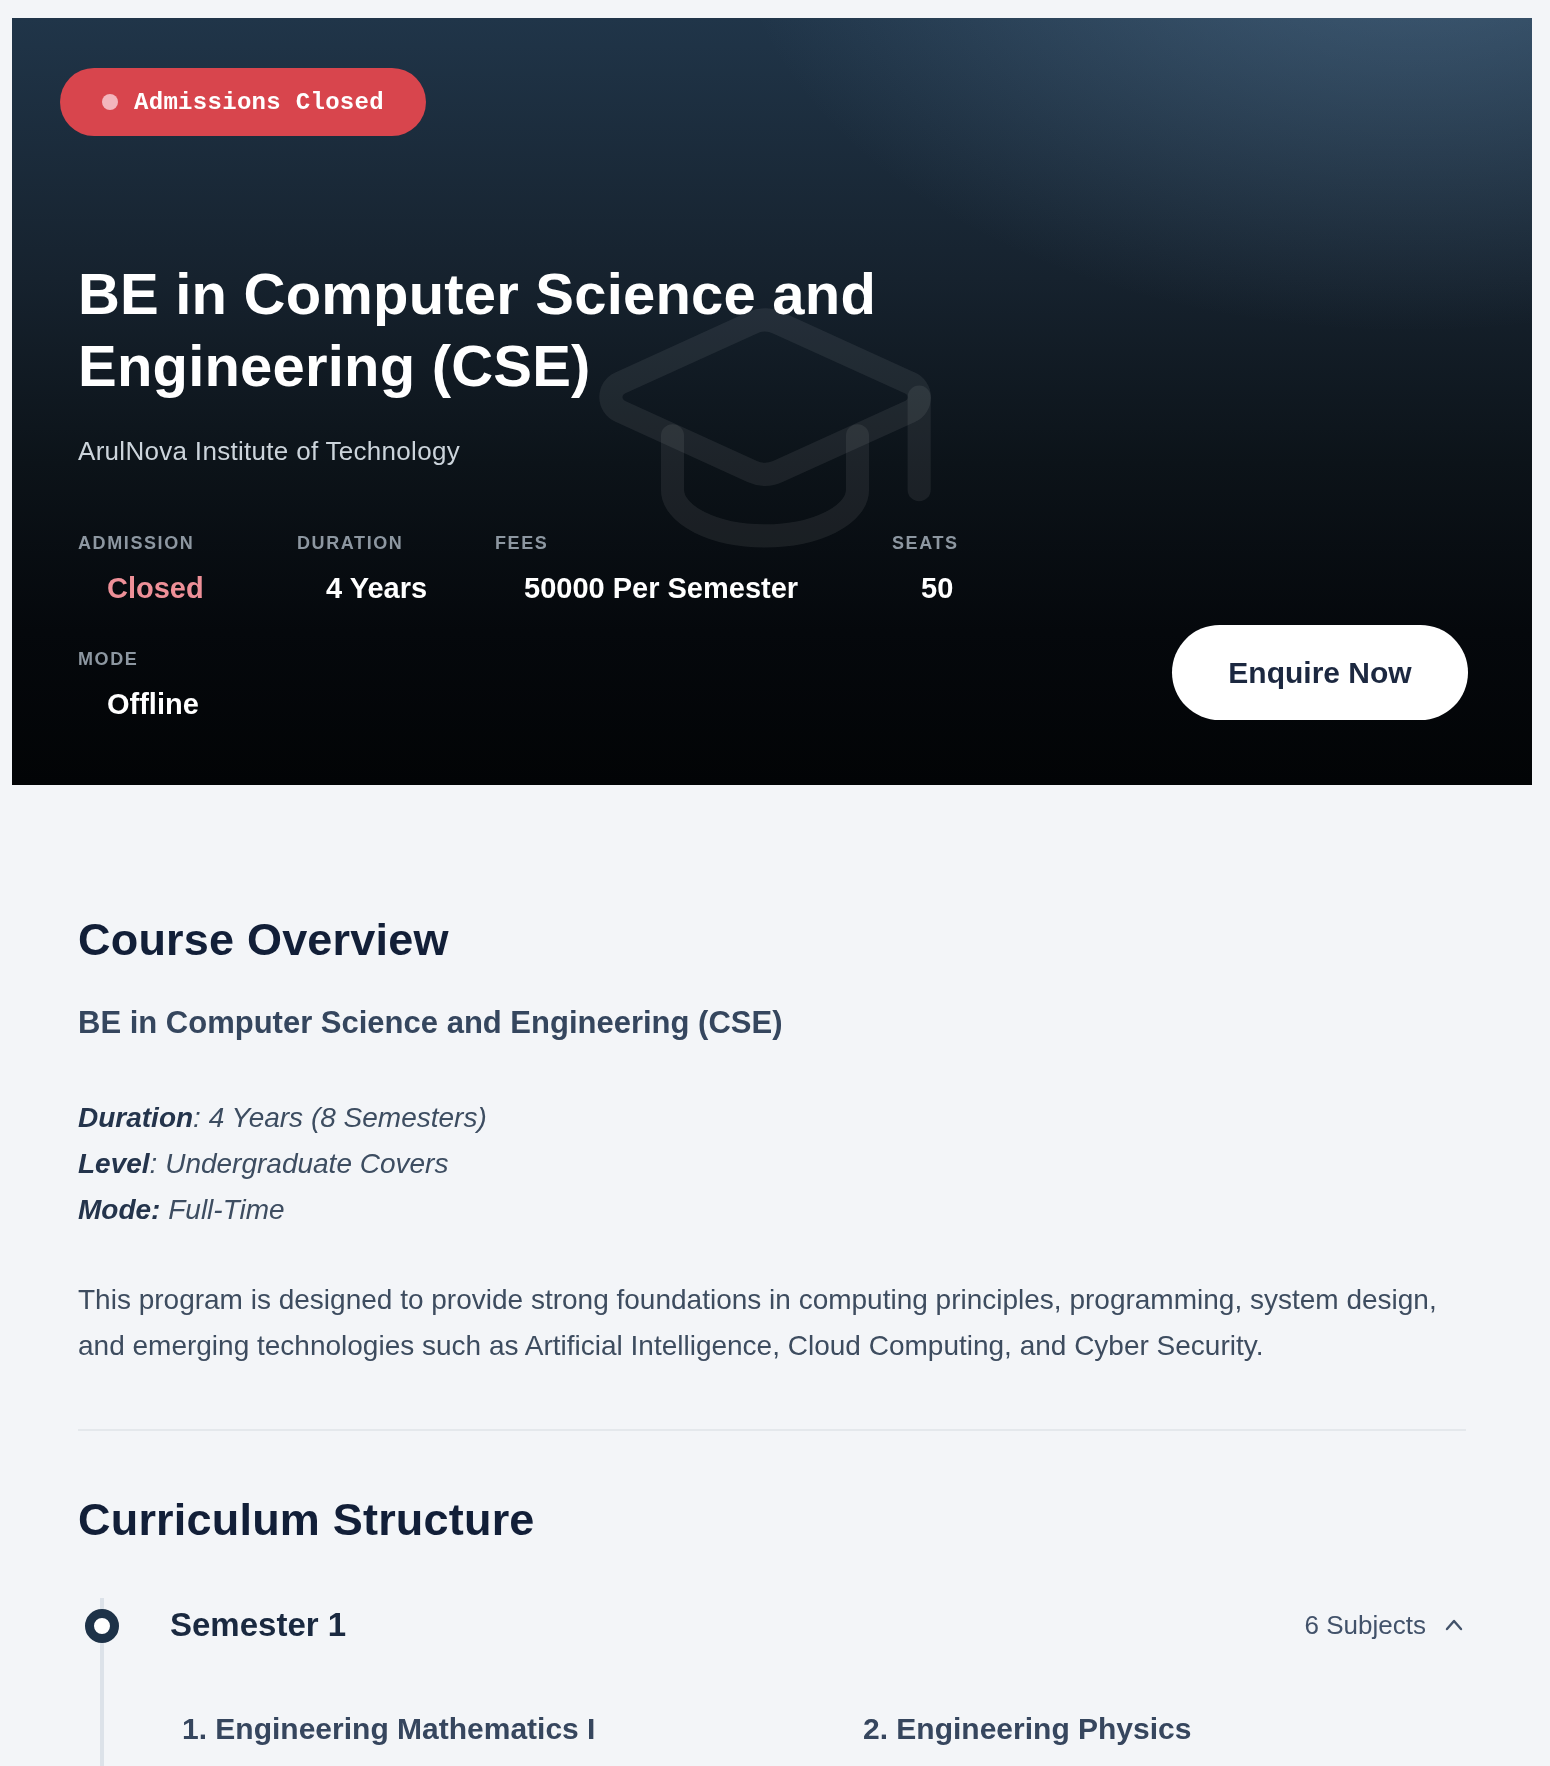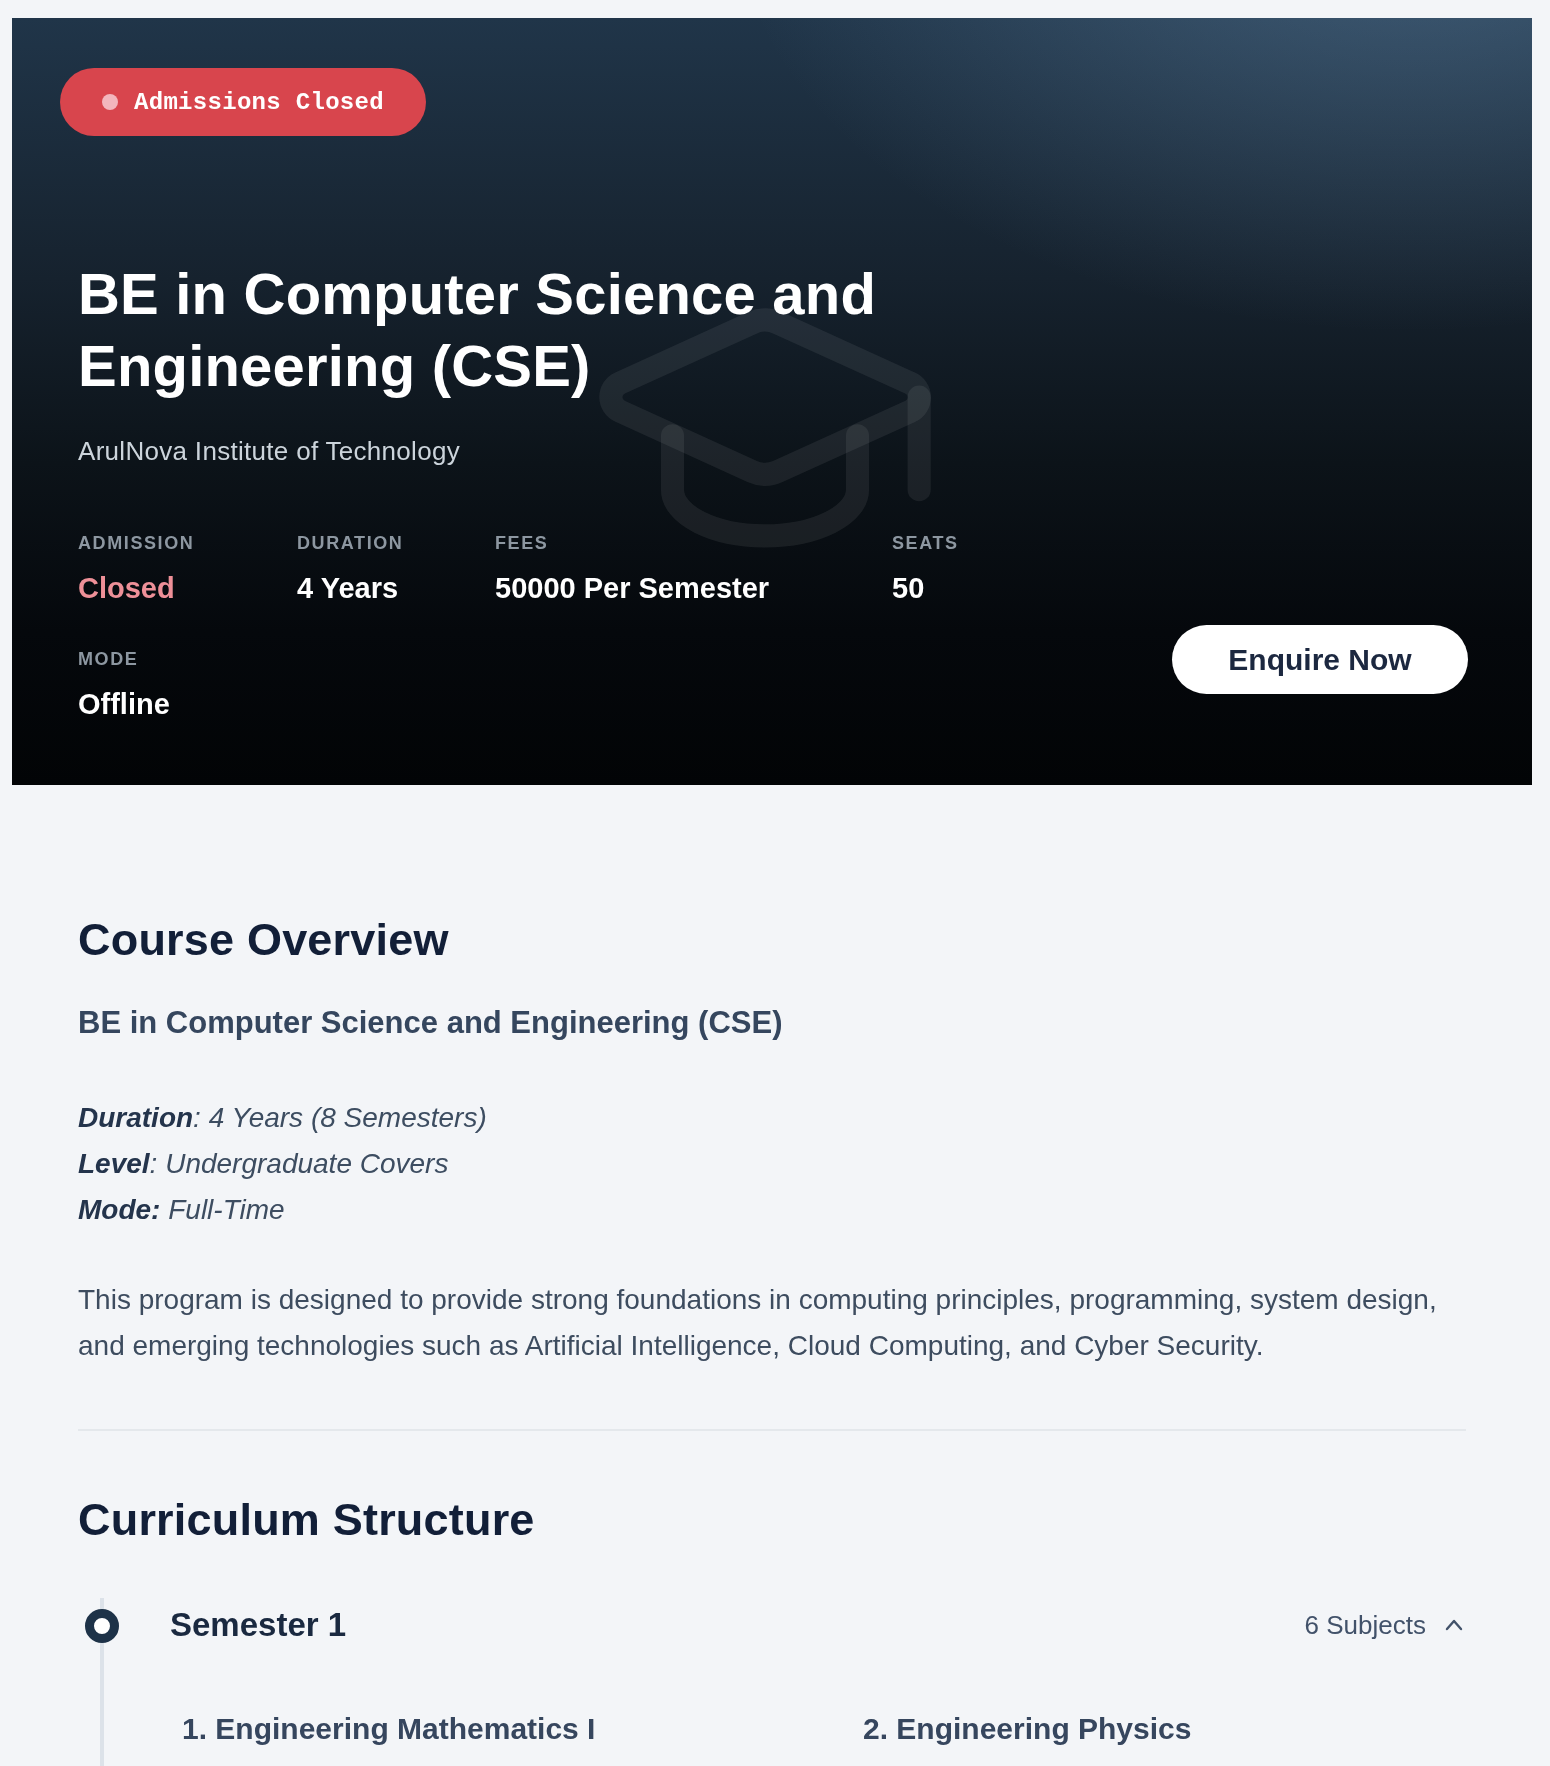--- a/index.html
+++ b/index.html
@@ -39,24 +39,24 @@
   .stats-row{display:flex;}
   .stat-col-0{width:219px;}
   .stat-col-1{width:198px;}
   .stat-col-2{width:397px;}
   .stat-col-3{flex:1;}
   .stats-row2{margin-top:42px;}
   .stat-label{
     color:#8d97a1;font-size:18px;font-weight:bold;letter-spacing:1.6px;
     text-transform:uppercase;line-height:22px;margin-bottom:16px;
   }
-  .stat-value{color:#ffffff;font-size:29px;font-weight:bold;line-height:36px;}
+  .stat-value{color:#ffffff;font-size:29px;font-weight:bold;line-height:36px;margin-left:29px;}
   .stat-value.closed{color:#ee9098;}
   .enquire-btn{
-    position:absolute;right:64px;top:607px;width:296px;height:69px;
+    position:absolute;right:64px;top:607px;width:296px;height:95px;
     background:#ffffff;color:#1c2840;border:none;border-radius:48px;
     font-family:"Liberation Sans", sans-serif;
     font-size:30px;font-weight:bold;cursor:pointer;
   }
 
   
   .main{
     position:absolute;left:0;top:785px;width:1550px;
     padding:128px 84px 0 78px;box-sizing:border-box;
   }

